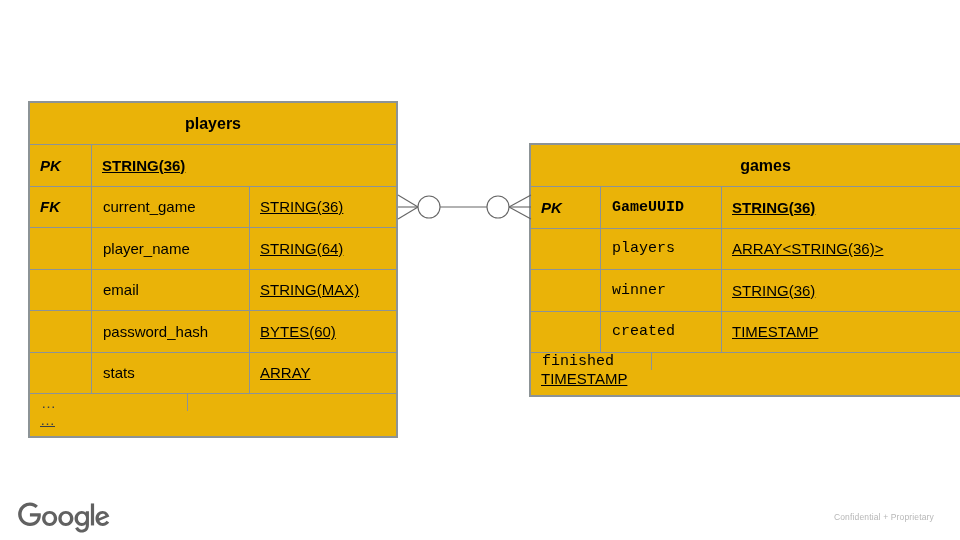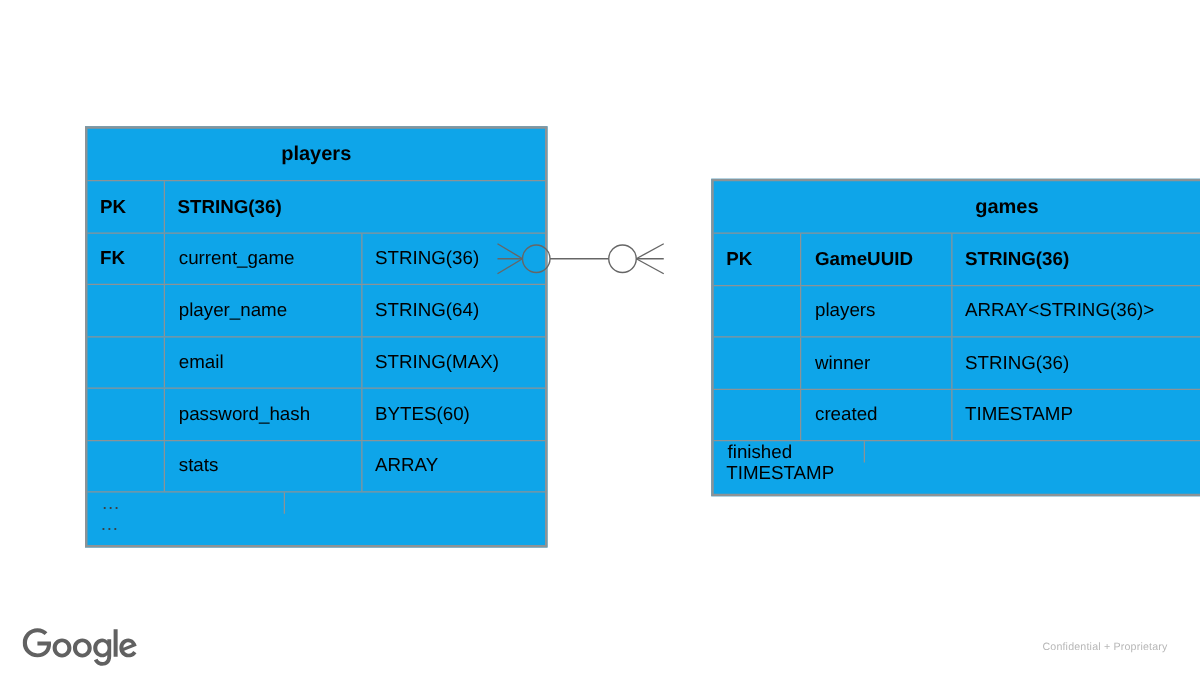--- a/index.html
+++ b/index.html
@@ -20,24 +20,23 @@
   .slide {
     position: absolute;
     inset: 0;
     background: #ffffff;
   }
 
   
   .entity {
     position: absolute;
     border: 2px solid #8c9396;
-    background: #0ea5e9;
+    background: #eab308;
     box-sizing: border-box;
     border-collapse: collapse;
-    margin-left: 40px;
   }
   .entity-title {
     height: 42px;
     line-height: 42px;
     text-align: center;
     font-weight: bold;
     font-size: 16px;
     color: #000;
     border-bottom: 1px solid #8c9396;
     box-sizing: border-box;
@@ -52,36 +51,36 @@
   .cell {
     box-sizing: border-box;
     display: flex;
     align-items: center;
     font-size: 15px;
     border-right: 1px solid #8c9396;
     padding: 0 0 0 10px;
     overflow: hidden;
     white-space: nowrap;
   }
-  .cell.key { font-weight: bold; }
+  .cell.key { font-weight: bold; font-style: italic; }
   .cell.name-cell { padding-left: 11px; }
-  .cell.type-cell { border-right: none; padding-left: 10px; }
+  .cell.type-cell { border-right: none; padding-left: 10px; text-decoration: underline; }
   .erow.pkrow .cell { font-weight: bold; }
   .cell.muted { color: #3c4043; }
 
   
   #players-entity { left: 28px; top: 101px; width: 370px; }
   #players-entity .c-key  { width: 62px; }
   #players-entity .c-name { width: 158px; }
   #players-entity .c-type { width: 146px; }
 
   
   #games-entity { left: 529px; top: 143px; width: 473px; }
   #games-entity .c-key  { width: 70px; }
-  #games-entity .c-name { width: 121px; }
+  #games-entity .c-name { width: 121px; font-family: Liberation Mono, monospace; }
   #games-entity .c-type { width: 208px; }
 
   
   #relationship {
     position: absolute;
     left: 392px;
     top: 183px;
     width: 145px;
     height: 48px;
   }

